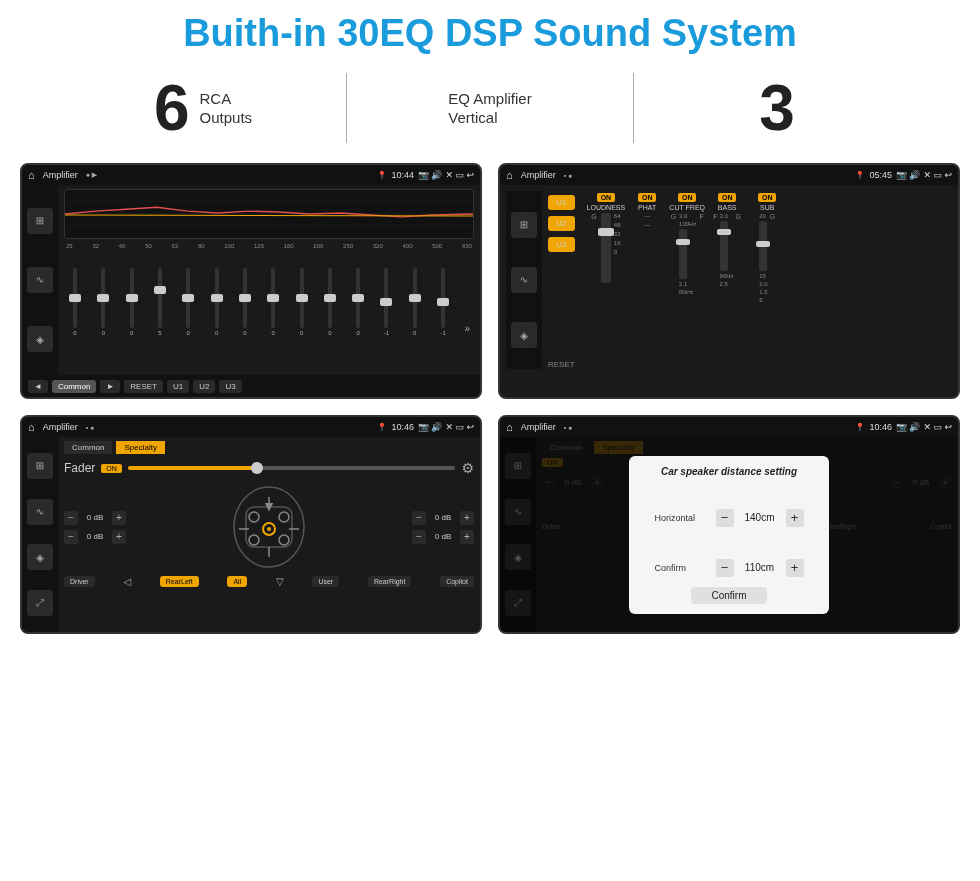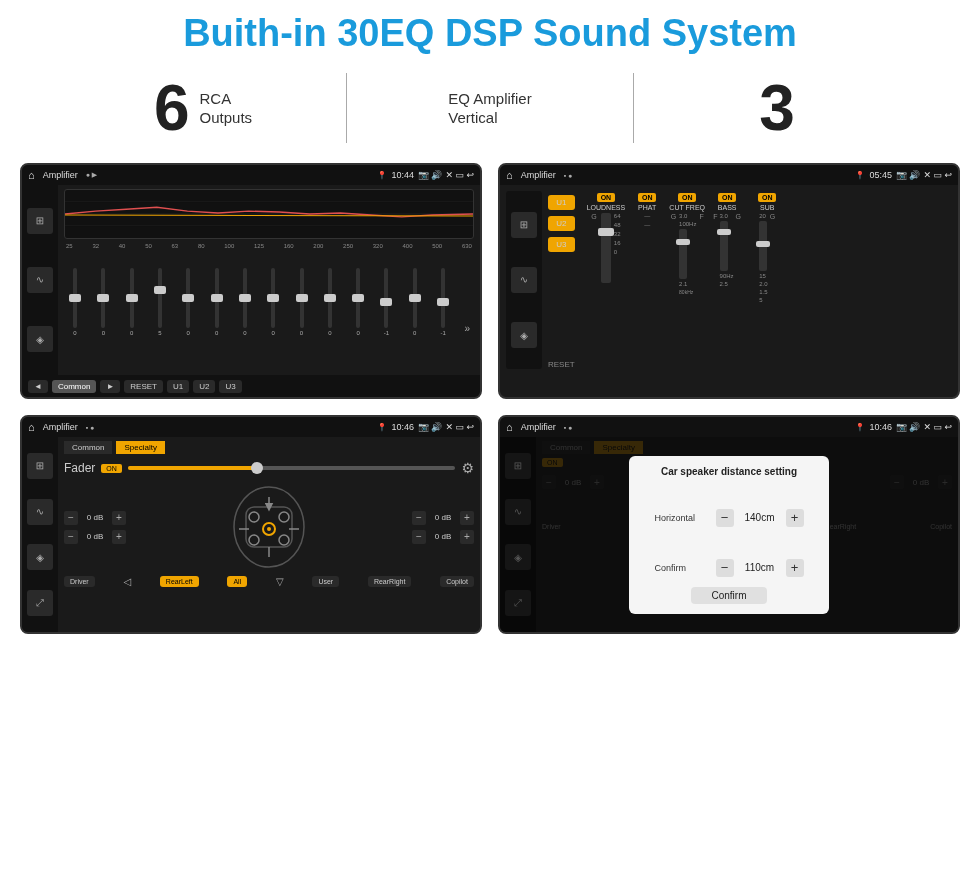--- a/index.html
+++ b/index.html
@@ -384,20 +384,21 @@
       border-radius: 6px;
       padding: 10px 14px;
       min-width: 200px;
       text-align: center;
     }
     .dialog-title {
       font-size: 10px;
       font-weight: bold;
       color: #222;
       margin-bottom: 8px;
+      font-style: italic;
     }
     .dialog-row {
       display: flex;
       align-items: center;
       justify-content: center;
       gap: 6px;
       margin-bottom: 6px;
       margin-top: 32px;
     }
     .dialog-row-label {

